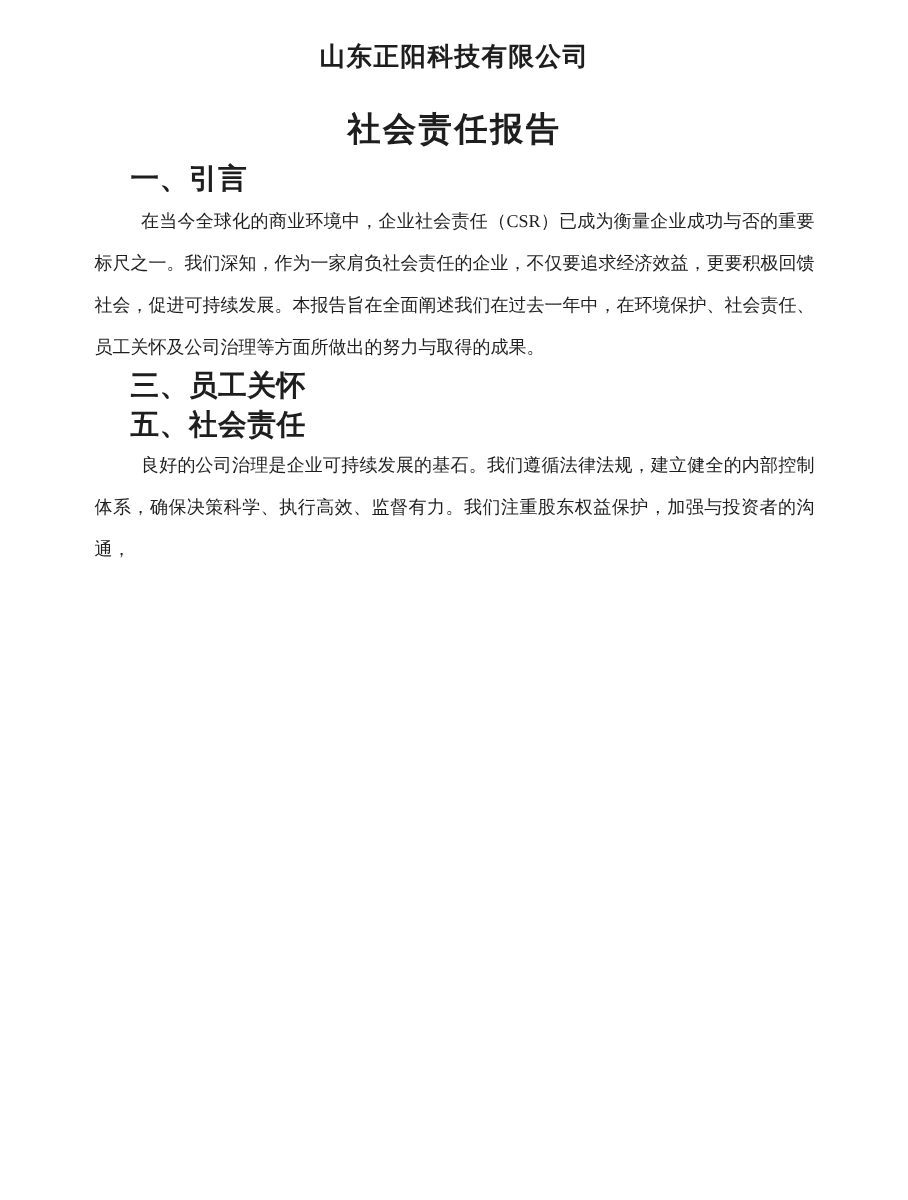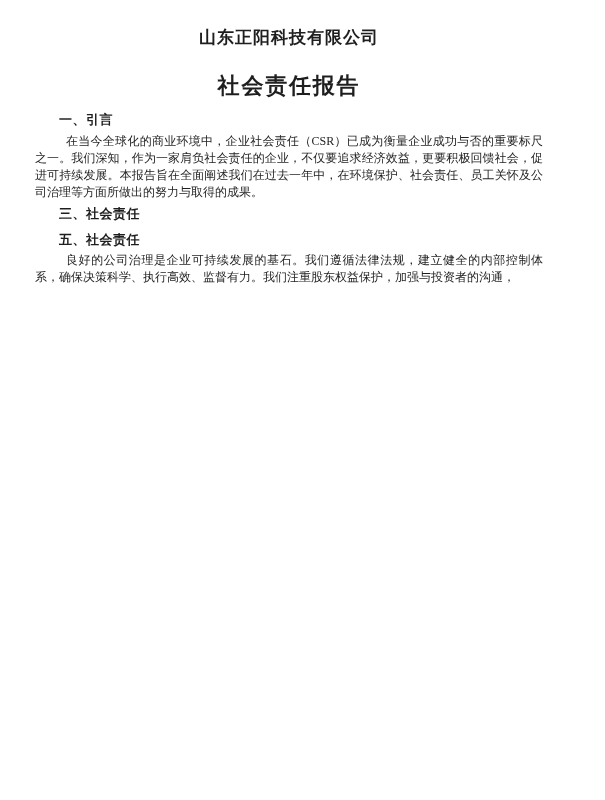--- a/index.html
+++ b/index.html
@@ -5,21 +5,21 @@
   html, body {
     margin: 0;
     padding: 0;
     background: #ffffff;
   }
   .page {
     position: relative;
     width: 605px;
     height: 800px;
     box-sizing: border-box;
-    padding: 20px 62px 0 35px;
+    padding: 20px 62px 0 63px;
     overflow: hidden;
     background: #ffffff;
     color: #1e1e1e;
     font-family: "Liberation Serif", "DejaVu Serif", serif;
     -webkit-font-smoothing: antialiased;
   }
   .doc-title {
     font-size: 17px;
     font-weight: bold;
     text-align: center;
@@ -30,30 +30,30 @@
   .doc-subtitle {
     font-size: 22px;
     font-weight: bold;
     text-align: center;
     line-height: 36px;
     letter-spacing: 1.8px;
     margin-top: 12px;
     white-space: nowrap;
   }
   .sec-h {
-    font-size: 13px;
+    font-size: 19px;
     font-weight: bold;
     line-height: 25.8px;
     margin: 0;
     text-indent: 24px;
     letter-spacing: 0.5px;
   }
   .sec-p {
     font-size: 12px;
-    line-height: 17px;
+    line-height: 28px;
     margin: 0;
     text-align: justify;
     text-justify: inter-ideograph;
     text-indent: 31px;
     word-break: break-all;
   }
   section.doc-section:first-of-type .sec-h {
     margin-top: 3px;
   }
 </style>
@@ -66,21 +66,21 @@
 
   <div class="doc-subtitle">社会责任报告</div>
 
   <section class="doc-section">
     <h3 class="sec-h">一、引言</h3>
     <p class="sec-p">在当今全球化的商业环境中，企业社会责任（CSR）已成为衡量企业成功与否的重要标尺之一。我们深知，作为一家肩负社会责任的企业，不仅要追求经济效益，更要积极回馈社会，促进可持续发展。本报告旨在全面阐述我们在过去一年中，在环境保护、社会责任、员工关怀及公司治理等方面所做出的努力与取得的成果。</p>
   </section>
 
 
   <section class="doc-section">
-    <h3 class="sec-h">三、社会责任</h3>
+    <h3 class="sec-h">三、员工关怀</h3>
   </section>
 
   <section class="doc-section">
   </section>
 
   <section class="doc-section">
     <h3 class="sec-h">五、社会责任</h3>
     <p class="sec-p">良好的公司治理是企业可持续发展的基石。我们遵循法律法规，建立健全的内部控制体系，确保决策科学、执行高效、监督有力。我们注重股东权益保护，加强与投资者的沟通，</p>
   </section>
 

